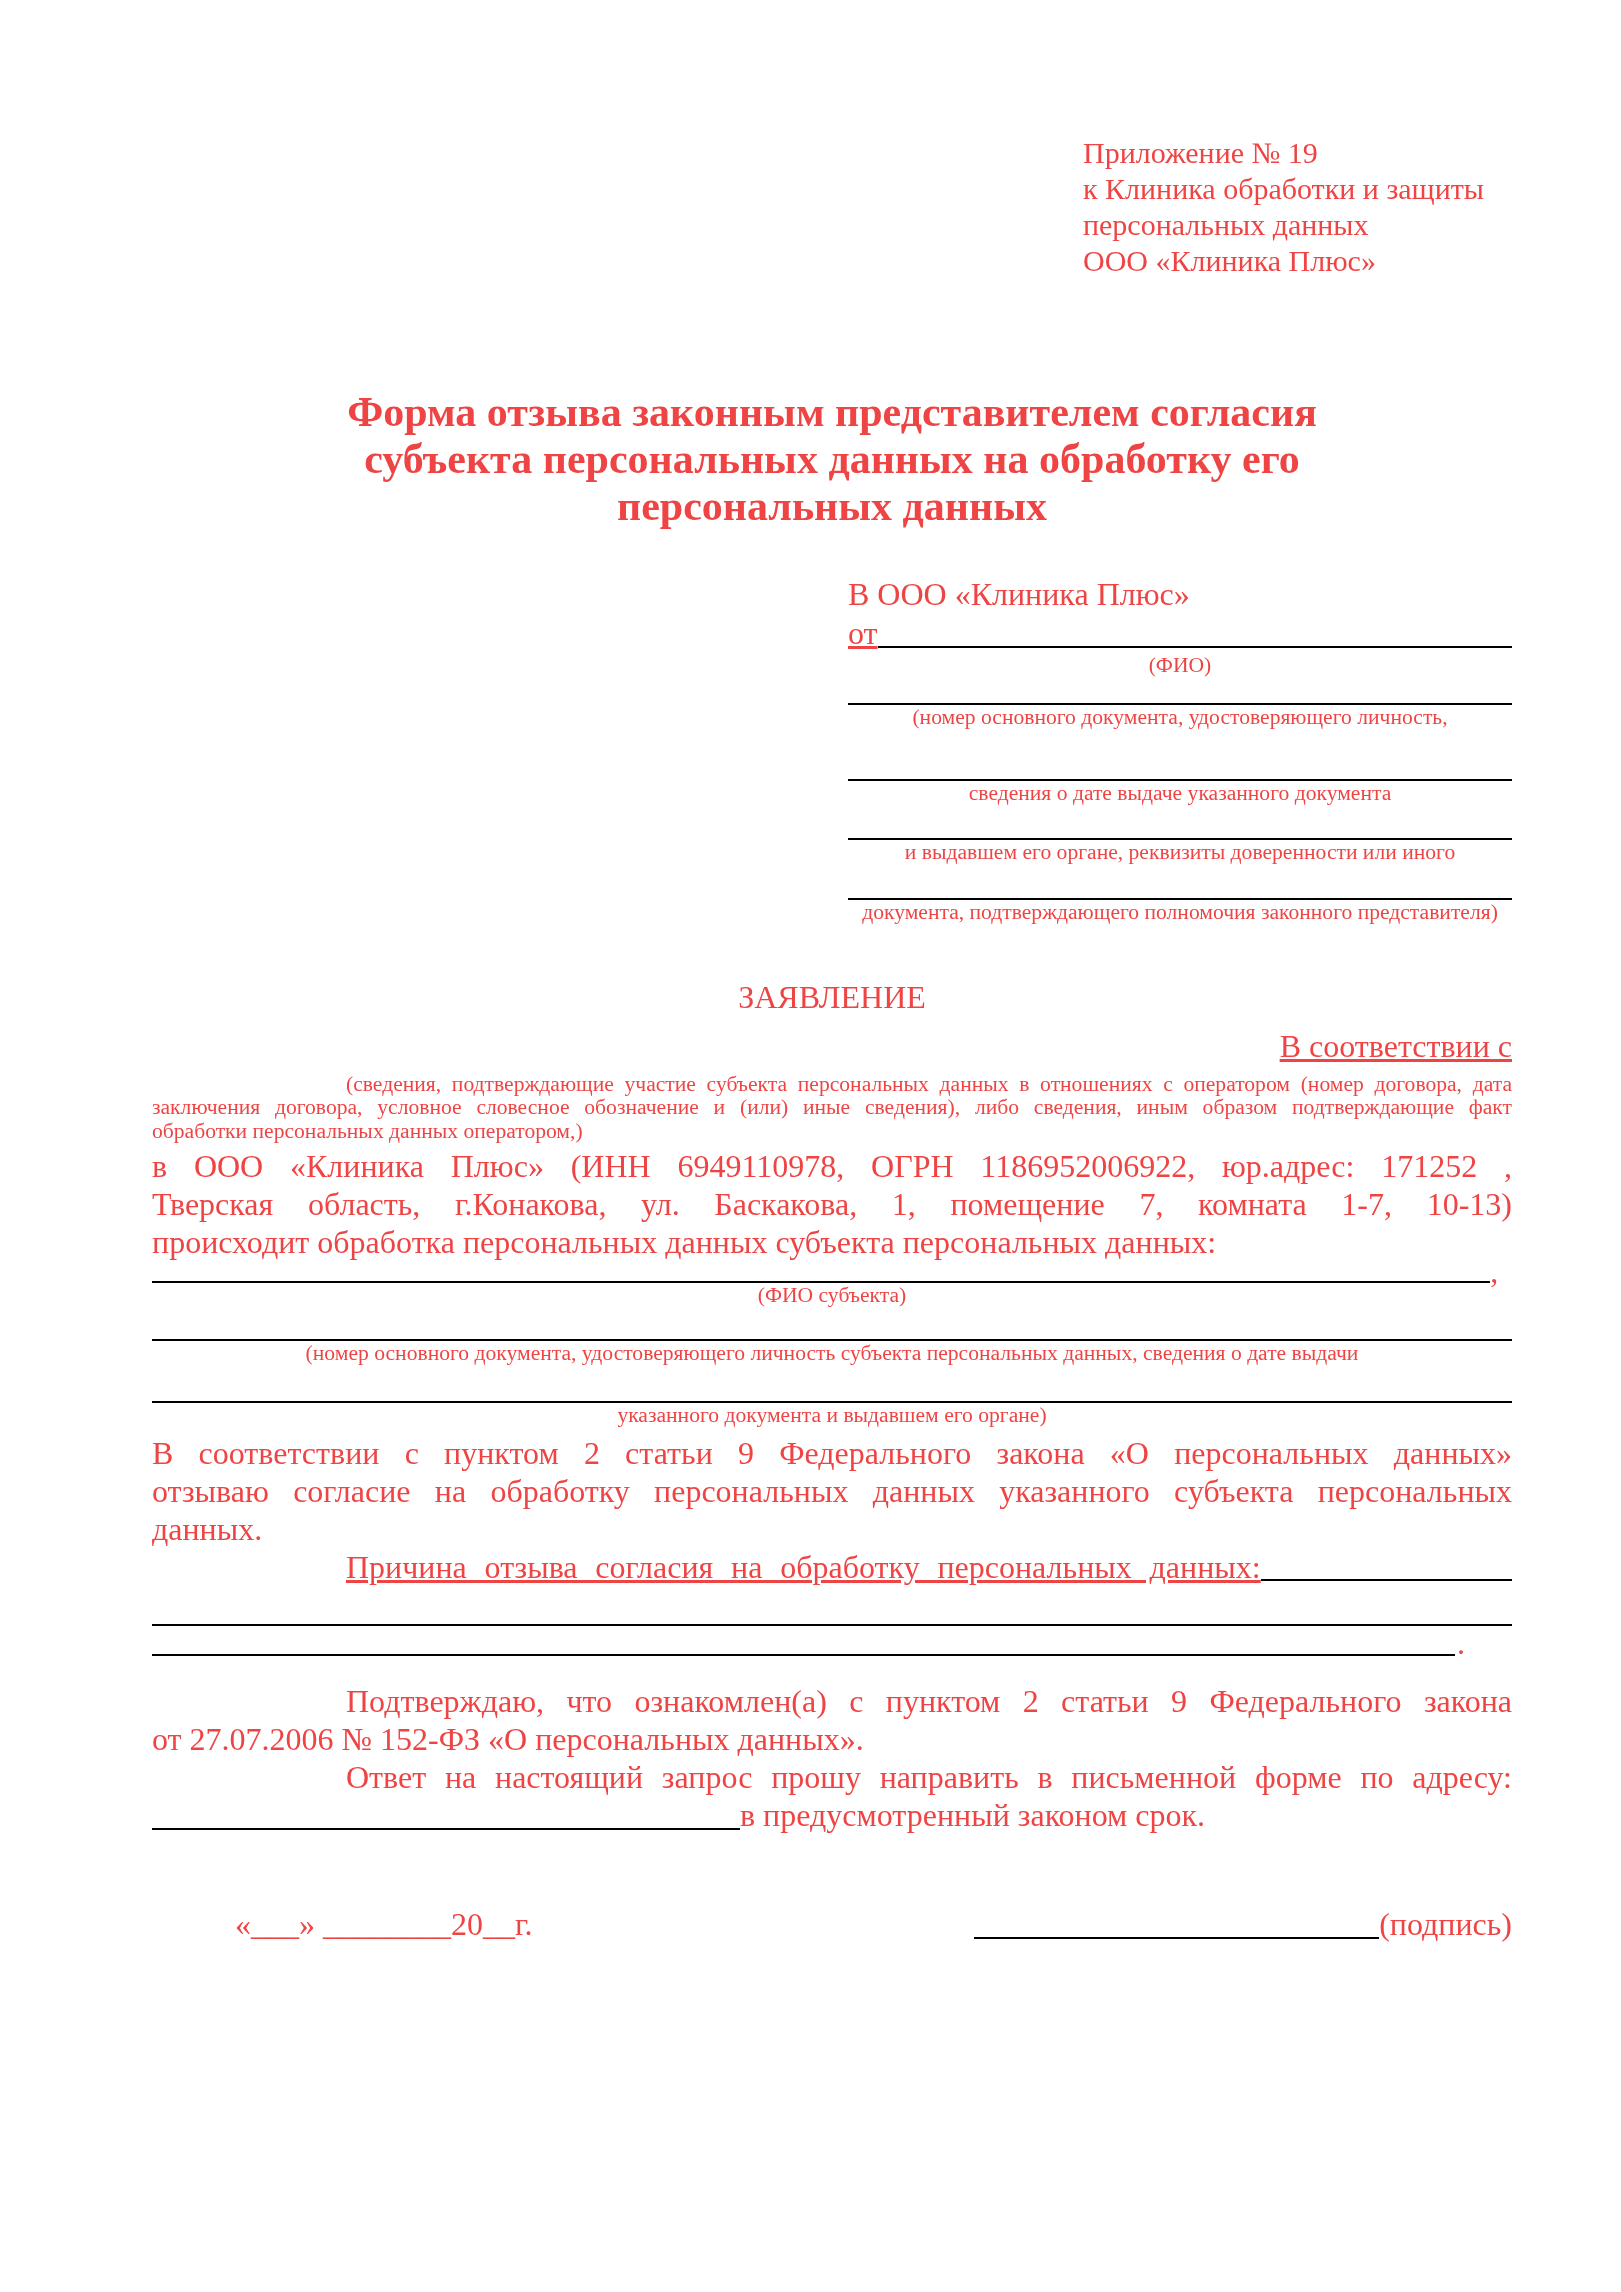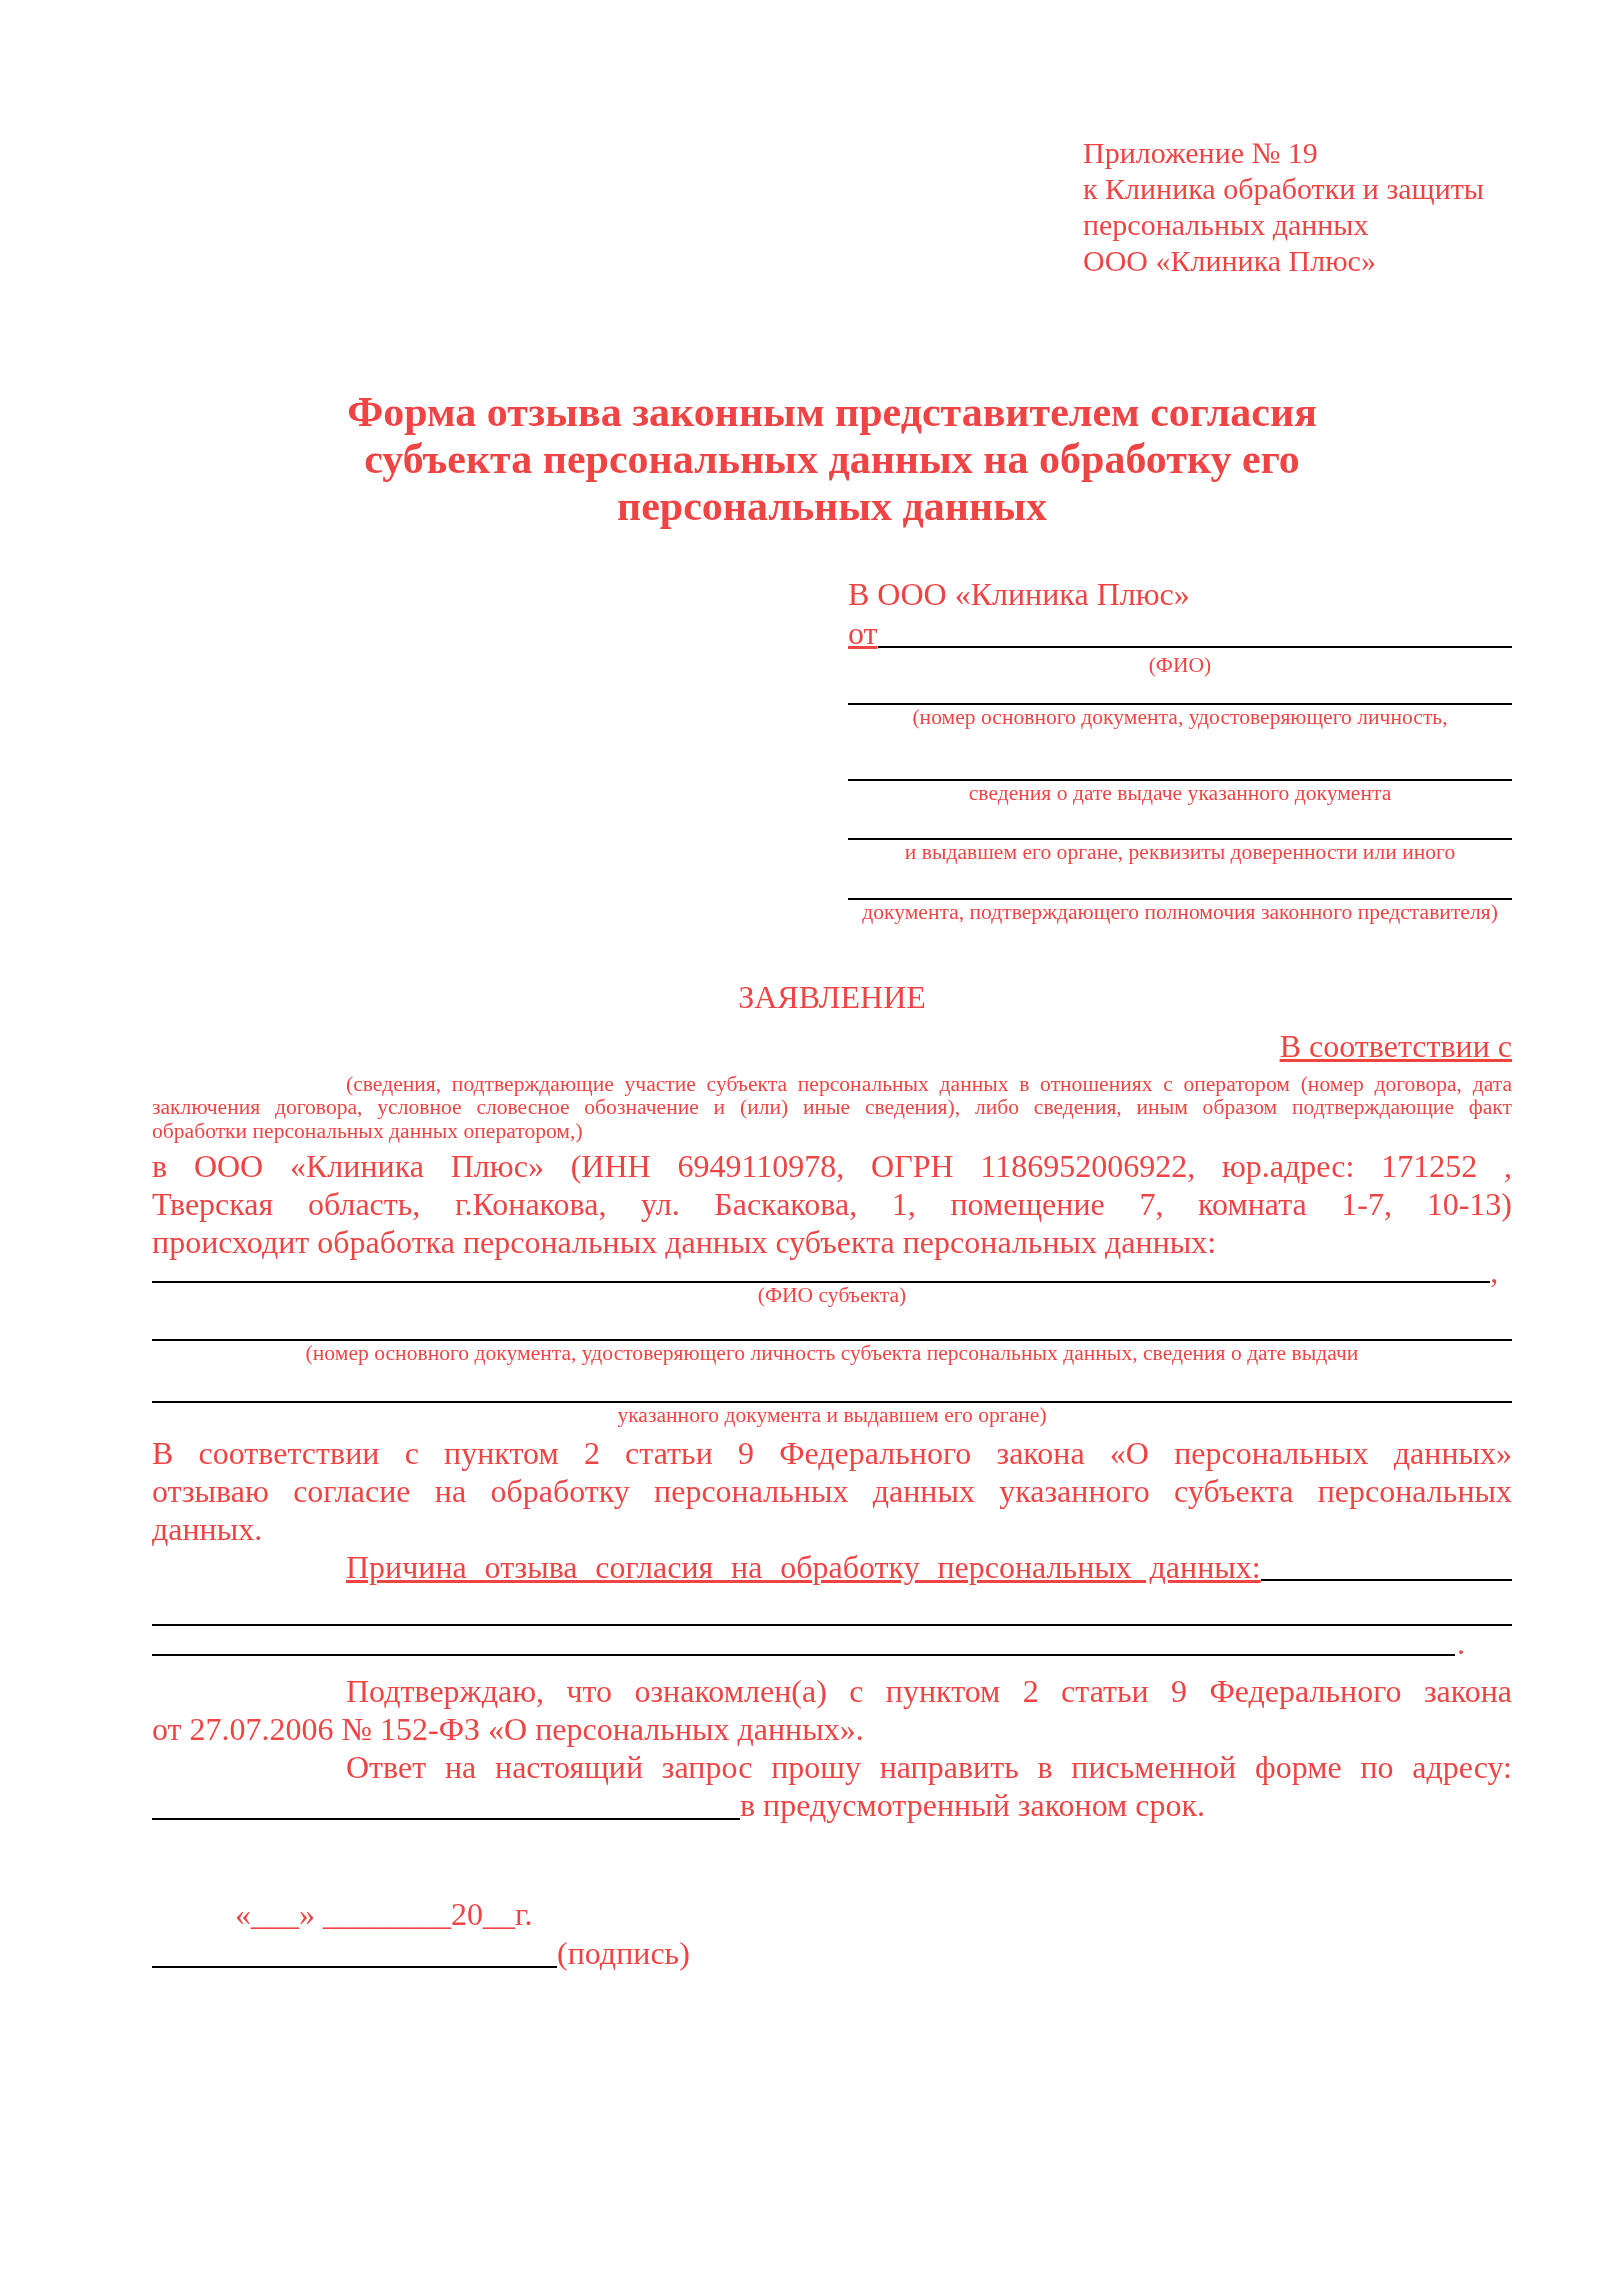--- a/index.html
+++ b/index.html
@@ -29,35 +29,35 @@
   .mt33 { margin-top:32px; } .mt35 { margin-top:34px; } .mt39 { margin-top:38px; }
   .heading { margin-top:53px; text-align:center; }
   .intro { margin-top:9.8px;flex-direction:column; }
   .intro .txt { padding-left:194px; white-space:nowrap; }
   .footnote { font-size:21.6px; line-height:23.5px; }
   .fn-j { text-align:justify; text-align-last:justify; }
   .fn-i { padding-left:194px; }
   .para { line-height:38px; }
   .op { margin-top:3.9px; }
   .wd { margin-top:5.9px; }
-  .cf { margin-top:16px; }
+  .cf { margin-top:26px; }
   .jline { text-align:justify; text-align-last:justify; }
   .pline { text-align:left; }
   .ind { padding-left:194px; }
   .fio-row { display:flex; align-items:flex-end; height:21.6px; padding-right:13.7px; }
   .fio-row .fill { margin-bottom:0; }
   .fio-row .sfx { line-height:21.6px; }
   .reason { line-height:38px; }
   .reason .txt { white-space:nowrap; word-spacing:9.8px; }
   .dot-row { display:flex; align-items:flex-end; height:30px; margin-right:47px; }
   .dot-row .fill { margin-bottom:0; }
   .dot-row .dot { line-height:25.5px; padding-left:2px; }
   .reply2 { display:flex; align-items:flex-end; line-height:38px; }
   .blank600 { width:588px; border-bottom:2.9px solid #000; margin-bottom:3.9px; }
-  .footer { margin-top:71px; display:flex; justify-content:space-between; align-items:flex-start;flex-direction:column; }
+  .footer { margin-top:71px; display:flex; justify-content:space-between; align-items:center; }
   .footer .date { padding-left:83px; white-space:nowrap; }
   .sig { display:flex; align-items:flex-end; white-space:nowrap; }
   .sigline { display:inline-block; width:405px; border-bottom:2.9px solid #000; margin-bottom:4.9px; }
 </style>
 </head>
 <body>
 
 <div class="page">
 
   <div class="appendix">

